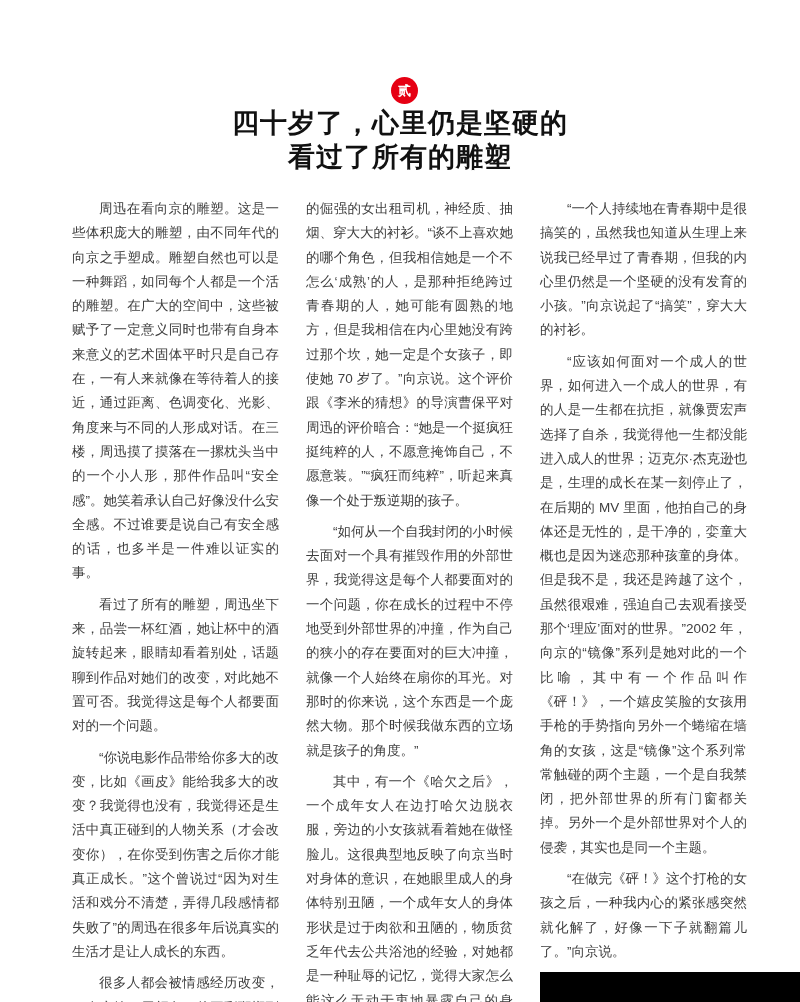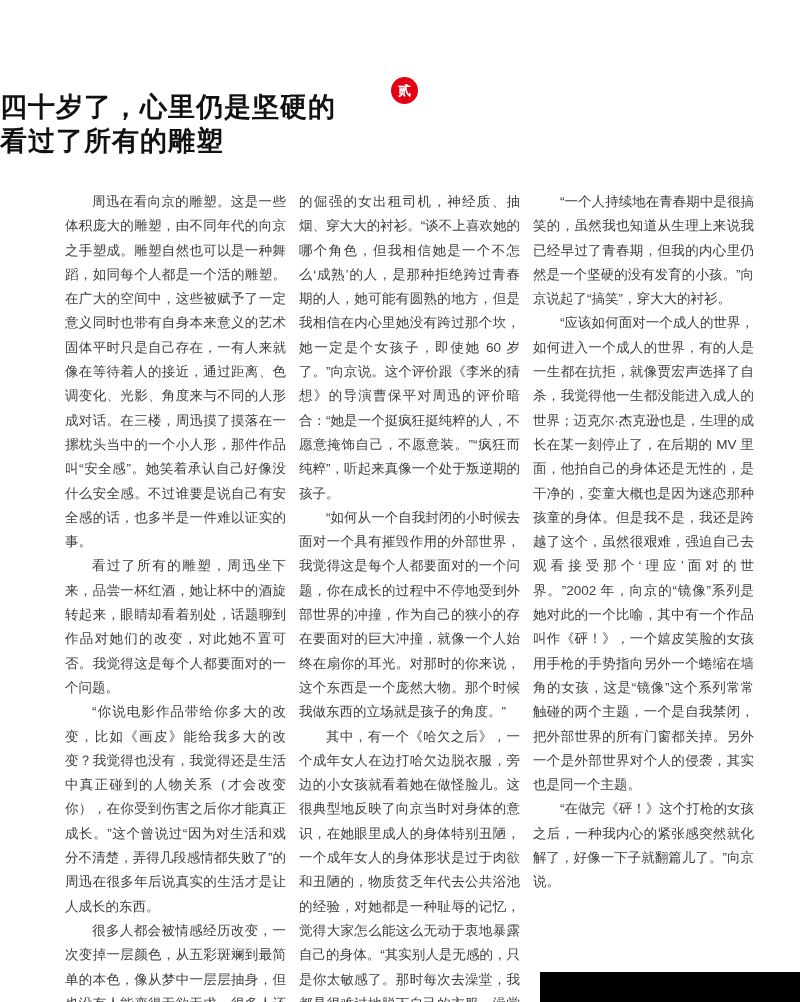--- a/index.html
+++ b/index.html
@@ -17,22 +17,23 @@
     border-radius:50%;
     background:var(--badge-red,#e60013);
     color:#ffffff;
     font-size:13px;
     font-weight:bold;
     display:flex;align-items:center;justify-content:center;
     line-height:1;
   }
   .title{
     position:absolute;
-    left:0;top:90px;
+    left:0;top:106px;
     width:800px;
+    text-align:center;
     color:var(--title-black,#111111);
     font-weight:bold;
     font-size:27px;
     line-height:34px;
     letter-spacing:1px;
   }
   .columns{
     position:absolute;
     left:65px;top:190px;
     width:690px;
@@ -40,21 +41,21 @@
     gap:13px;
   }
   .col{
     width:221px;
     flex:0 0 221px;
     color:var(--body-text,#3d3d3d);
     font-size:13.5px;
     line-height:24.3px;
     text-align:justify;
   }
-  .col p{margin:0;padding:0;}
+  .col p{margin:7px;padding:0;}
   .col p.indent{text-indent:2em;}
   .footer-bar{
     position:absolute;
     left:540px;top:972px;
     width:260px;height:30px;
     background:var(--footer-black,#000000);
   }
 </style>
 </head>
 <body>
@@ -70,21 +71,21 @@
 
 <div class="columns">
   <div class="col">
     <p class="indent">周迅在看向京的雕塑。这是一些体积庞大的雕塑，由不同年代的向京之手塑成。雕塑自然也可以是一种舞蹈，如同每个人都是一个活的雕塑。在广大的空间中，这些被赋予了一定意义同时也带有自身本来意义的艺术固体平时只是自己存在，一有人来就像在等待着人的接近，通过距离、色调变化、光影、角度来与不同的人形成对话。在三楼，周迅摸了摸落在一摞枕头当中的一个小人形，那件作品叫“安全感”。她笑着承认自己好像没什么安全感。不过谁要是说自己有安全感的话，也多半是一件难以证实的事。</p>
     <p class="indent">看过了所有的雕塑，周迅坐下来，品尝一杯红酒，她让杯中的酒旋转起来，眼睛却看着别处，话题聊到作品对她们的改变，对此她不置可否。我觉得这是每个人都要面对的一个问题。</p>
     <p class="indent">“你说电影作品带给你多大的改变，比如《画皮》能给我多大的改变？我觉得也没有，我觉得还是生活中真正碰到的人物关系（才会改变你），在你受到伤害之后你才能真正成长。”这个曾说过“因为对生活和戏分不清楚，弄得几段感情都失败了”的周迅在很多年后说真实的生活才是让人成长的东西。</p>
     <p class="indent">很多人都会被情感经历改变，一次变掉一层颜色，从五彩斑斓到最简单的本色，像从梦中一层层抽身，但也没有人能变得无欲无求。很多人还是会重复相似的故事，为什么发生过一次的事情还会再来呢？这本身就是一个世界性难题。</p>
 
   </div>
   <div class="col">
-    <p>的倔强的女出租司机，神经质、抽烟、穿大大的衬衫。“谈不上喜欢她的哪个角色，但我相信她是一个不怎么‘成熟’的人，是那种拒绝跨过青春期的人，她可能有圆熟的地方，但是我相信在内心里她没有跨过那个坎，她一定是个女孩子，即使她 60 岁了。”向京说。这个评价跟《李米的猜想》的导演曹保平对周迅的评价暗合：“她是一个挺疯狂挺纯粹的人，不愿意掩饰自己，不愿意装。”“疯狂而纯粹”，听起来真像一个处于叛逆期的孩子。</p>
+    <p>的倔强的女出租司机，神经质、抽烟、穿大大的衬衫。“谈不上喜欢她的哪个角色，但我相信她是一个不怎么‘成熟’的人，是那种拒绝跨过青春期的人，她可能有圆熟的地方，但是我相信在内心里她没有跨过那个坎，她一定是个女孩子，即使她 70 岁了。”向京说。这个评价跟《李米的猜想》的导演曹保平对周迅的评价暗合：“她是一个挺疯狂挺纯粹的人，不愿意掩饰自己，不愿意装。”“疯狂而纯粹”，听起来真像一个处于叛逆期的孩子。</p>
     <p class="indent">“如何从一个自我封闭的小时候去面对一个具有摧毁作用的外部世界，我觉得这是每个人都要面对的一个问题，你在成长的过程中不停地受到外部世界的冲撞，作为自己的狭小的存在要面对的巨大冲撞，就像一个人始终在扇你的耳光。对那时的你来说，这个东西是一个庞然大物。那个时候我做东西的立场就是孩子的角度。”</p>
     <p class="indent">其中，有一个《哈欠之后》，一个成年女人在边打哈欠边脱衣服，旁边的小女孩就看着她在做怪脸儿。这很典型地反映了向京当时对身体的意识，在她眼里成人的身体特别丑陋，一个成年女人的身体形状是过于肉欲和丑陋的，物质贫乏年代去公共浴池的经验，对她都是一种耻辱的记忆，觉得大家怎么能这么无动于衷地暴露自己的身体。“其实别人是无感的，只是你太敏感了。那时每次去澡堂，我都是很难过地脱下自己的衣服，澡堂里人的身体是各种各样的，这种无知无觉的肉体跟我想象中的世界是有很大的冲突的。”对于一个敏感的女孩子来说，澡堂简直是个可怕的地方。</p>
   </div>
   <div class="col">
     <p class="indent">“一个人持续地在青春期中是很搞笑的，虽然我也知道从生理上来说我已经早过了青春期，但我的内心里仍然是一个坚硬的没有发育的小孩。”向京说起了“搞笑”，穿大大的衬衫。</p>
     <p class="indent">“应该如何面对一个成人的世界，如何进入一个成人的世界，有的人是一生都在抗拒，就像贾宏声选择了自杀，我觉得他一生都没能进入成人的世界；迈克尔·杰克逊也是，生理的成长在某一刻停止了，在后期的 MV 里面，他拍自己的身体还是无性的，是干净的，娈童大概也是因为迷恋那种孩童的身体。但是我不是，我还是跨越了这个，虽然很艰难，强迫自己去观看接受那个‘理应’面对的世界。”2002 年，向京的“镜像”系列是她对此的一个比喻，其中有一个作品叫作《砰！》，一个嬉皮笑脸的女孩用手枪的手势指向另外一个蜷缩在墙角的女孩，这是“镜像”这个系列常常触碰的两个主题，一个是自我禁闭，把外部世界的所有门窗都关掉。另外一个是外部世界对个人的侵袭，其实也是同一个主题。</p>
     <p class="indent">“在做完《砰！》这个打枪的女孩之后，一种我内心的紧张感突然就化解了，好像一下子就翻篇儿了。”向京说。</p>
 
   </div>
 </div>

